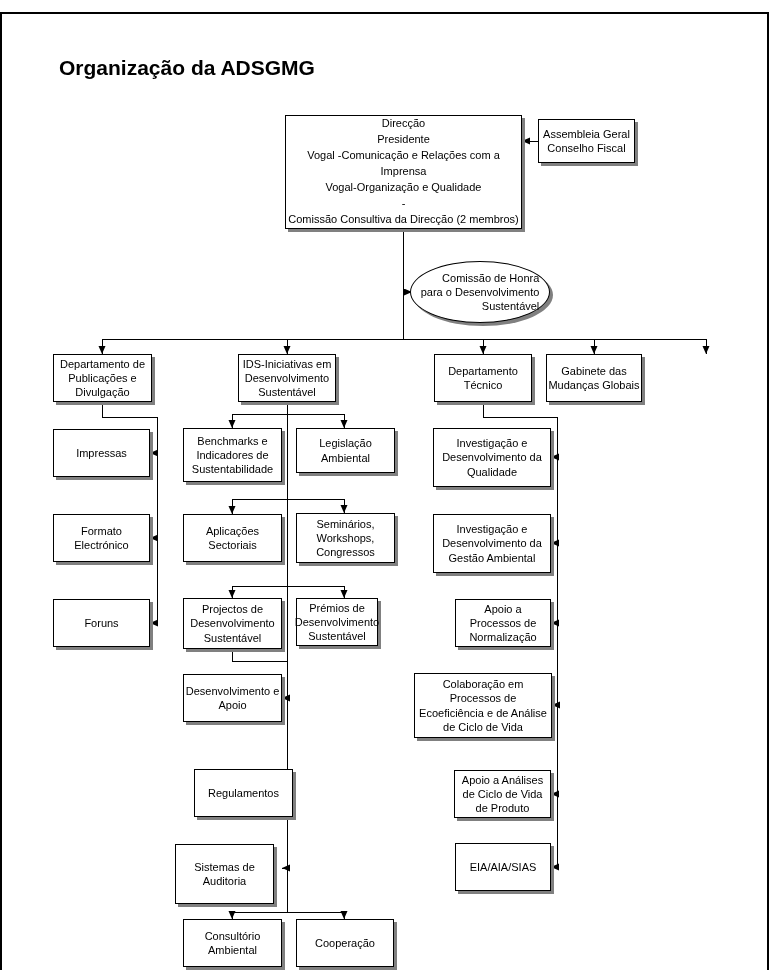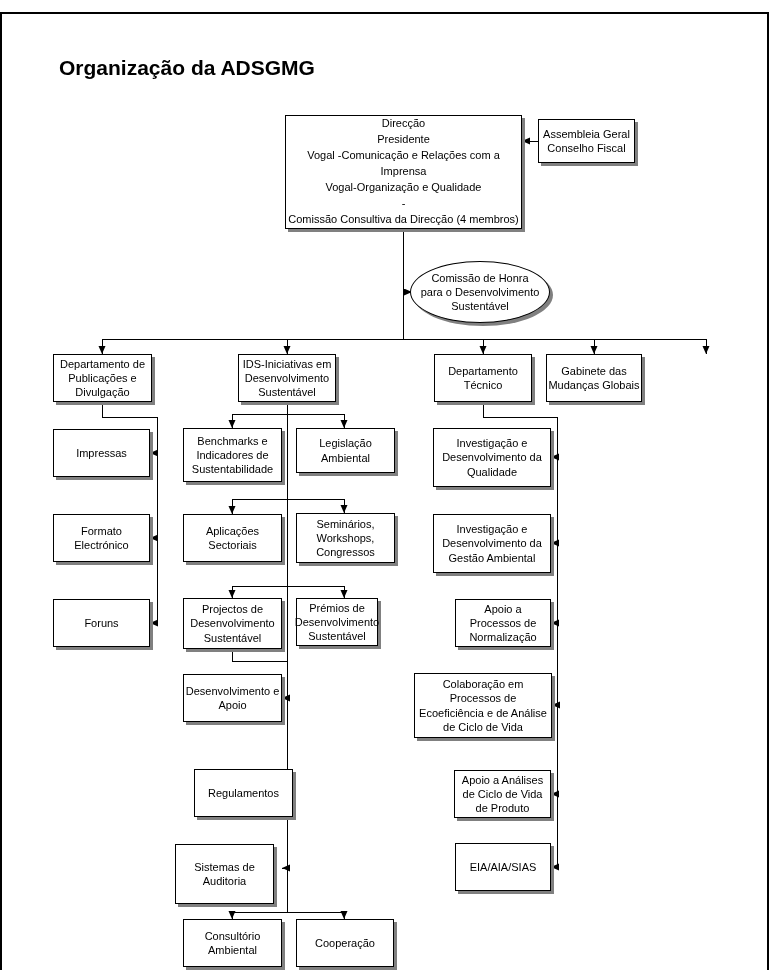--- a/index.html
+++ b/index.html
@@ -15,21 +15,21 @@
   .connectors{position:absolute;left:0;top:0;pointer-events:none;}
   .node{
     position:absolute;box-sizing:border-box;
     background:#fff;border:1px solid #000;
     box-shadow:3px 3px 0 #808080;
     display:flex;align-items:center;justify-content:center;
     text-align:center;font-size:11px;line-height:1.3;
     white-space:pre-line;padding:2px 1px;
   }
   .node.tall{line-height:1.45;}
-  .node.ellipse{border-radius:50%;padding:4px 8px;}
+  .node.ellipse{border-radius:50%;padding:4px 8px;text-align:right;}
 </style>
 </head>
 <body>
 
 <div class="canvas">
 
   <h1 class="title">Organização da ADSGMG</h1>
 
   <svg class="connectors" width="769" height="970" viewBox="0 0 769 970" xmlns="http://www.w3.org/2000/svg">
     <defs>
@@ -85,21 +85,21 @@
       </g>
     </g>
   </svg>
 
   <div class="node tall" style="left:283px;top:101px;width:237px;height:114px">Direcção
 Presidente
 Vogal -Comunicação e Relações com a
 Imprensa
 Vogal-Organização e Qualidade
 -
-Comissão Consultiva da Direcção (4 membros)</div>
+Comissão Consultiva da Direcção (2 membros)</div>
 
   <div class="node" style="left:536px;top:105px;width:97px;height:44px">Assembleia Geral
 Conselho Fiscal</div>
 
   <div class="node ellipse" style="left:408px;top:247px;width:140px;height:62px">Comissão de Honra
 para o Desenvolvimento
 Sustentável</div>
 
   <div class="node" style="left:51px;top:340px;width:99px;height:48px">Departamento de
 Publicações e

